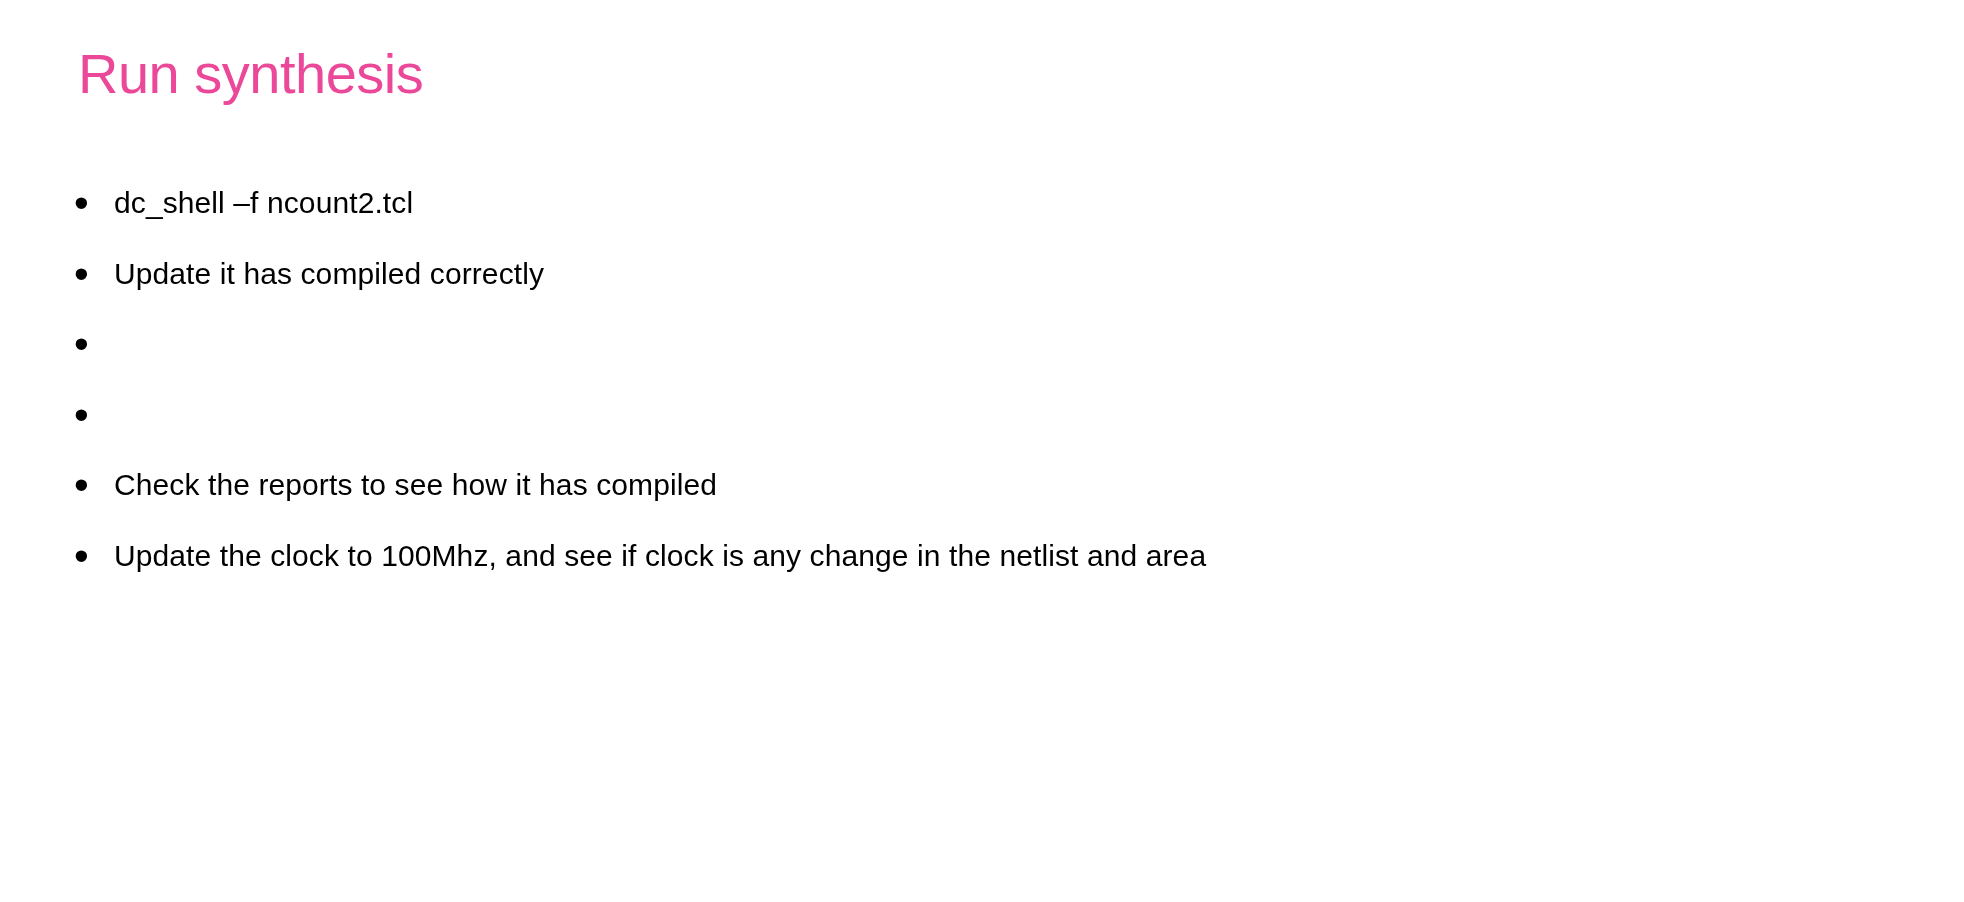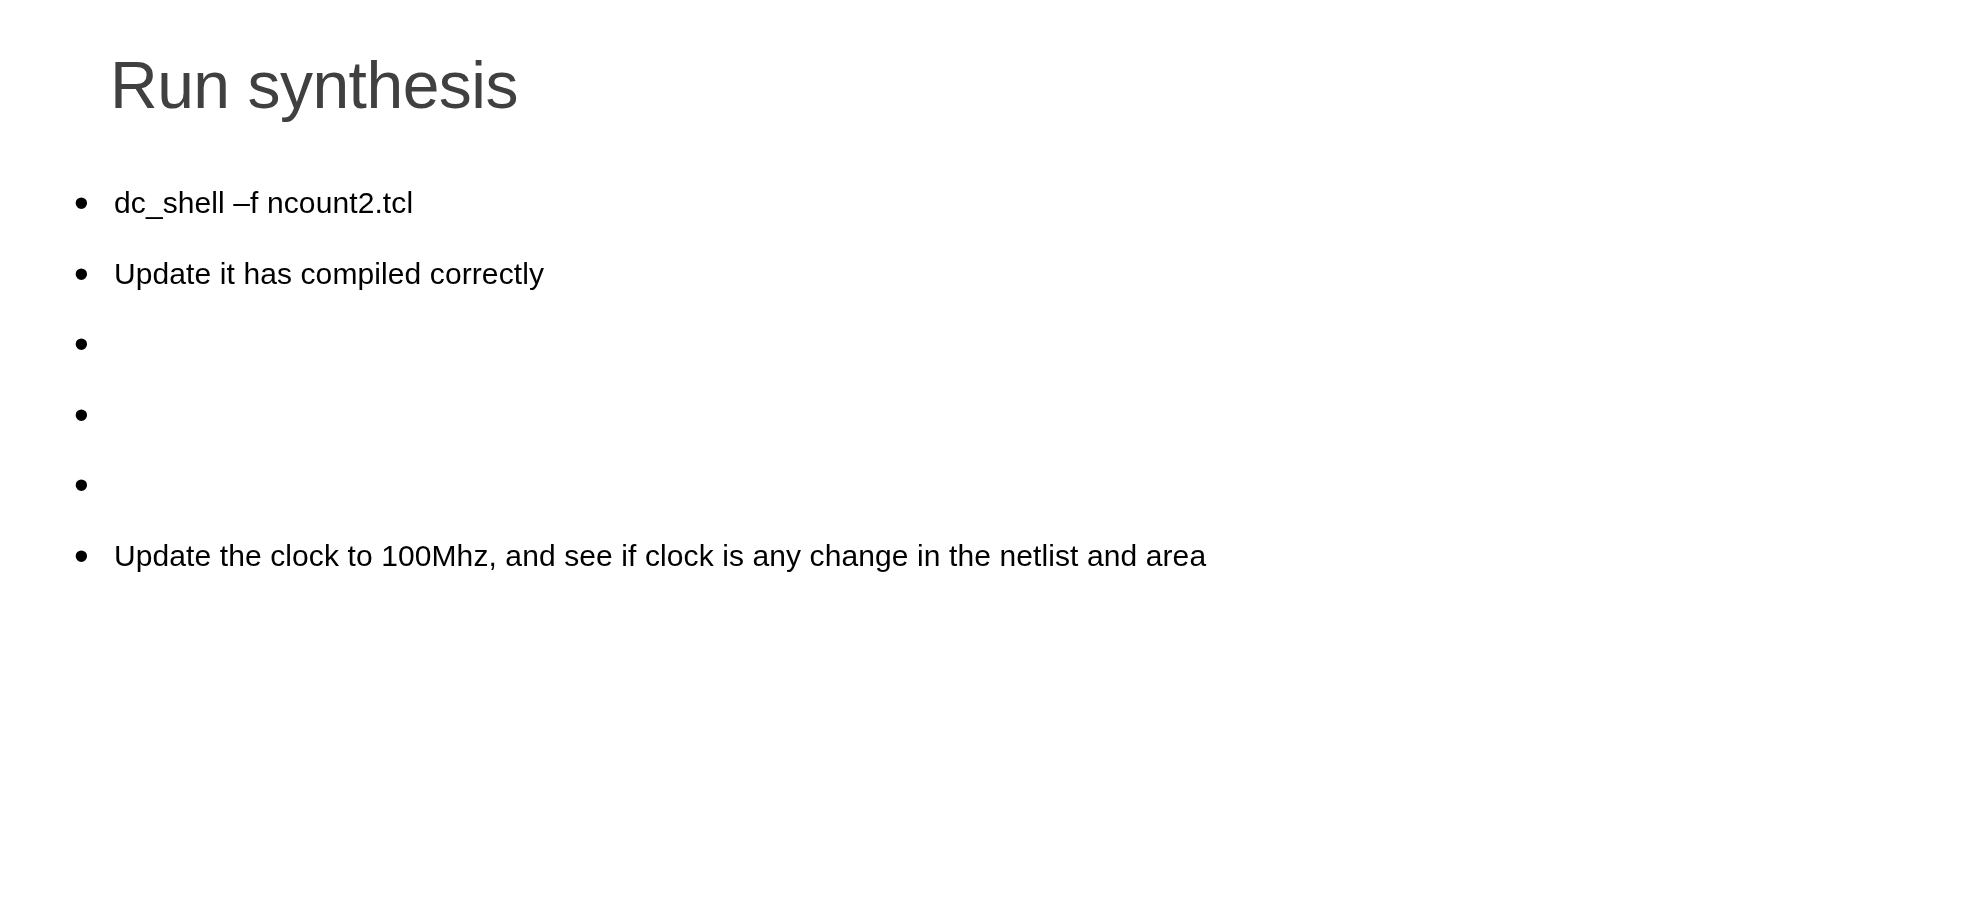--- a/index.html
+++ b/index.html
@@ -18,27 +18,26 @@
     height: 902px;
     background: #ffffff;
     overflow: hidden;
   }
   #slide-title {
     position: absolute;
     left: 78px;
     top: 4px;
     width: 1800px;
     font-family: "Liberation Sans", sans-serif;
-    font-size: 66px;
+    font-size: 56px;
     font-weight: 400;
     line-height: 1.15;
     letter-spacing: -0.5px;
-    color: #404040;
+    color: #ec4899;
     white-space: nowrap;
-    margin-left: 32px;
   }
   #bullet-list {
     position: absolute;
     left: 74px;
     top: 168px;
     width: 1800px;
     margin: 0;
     padding: 0;
     list-style: none;
   }
@@ -93,20 +92,21 @@
     <li class="bullet-item">
       <span class="bullet-marker">•</span>
     </li>
 
     <li class="bullet-item">
       <span class="bullet-marker">•</span>
     </li>
 
     <li class="bullet-item">
       <span class="bullet-marker">•</span>
+      <span class="bullet-text">Check the reports to see how it has compiled</span>
     </li>
 
     <li class="bullet-item">
       <span class="bullet-marker">•</span>
       <span class="bullet-text">Update the clock to 100Mhz, and see if clock is any change in the netlist and area</span>
     </li>
 
   </ul>
 
 </div>

